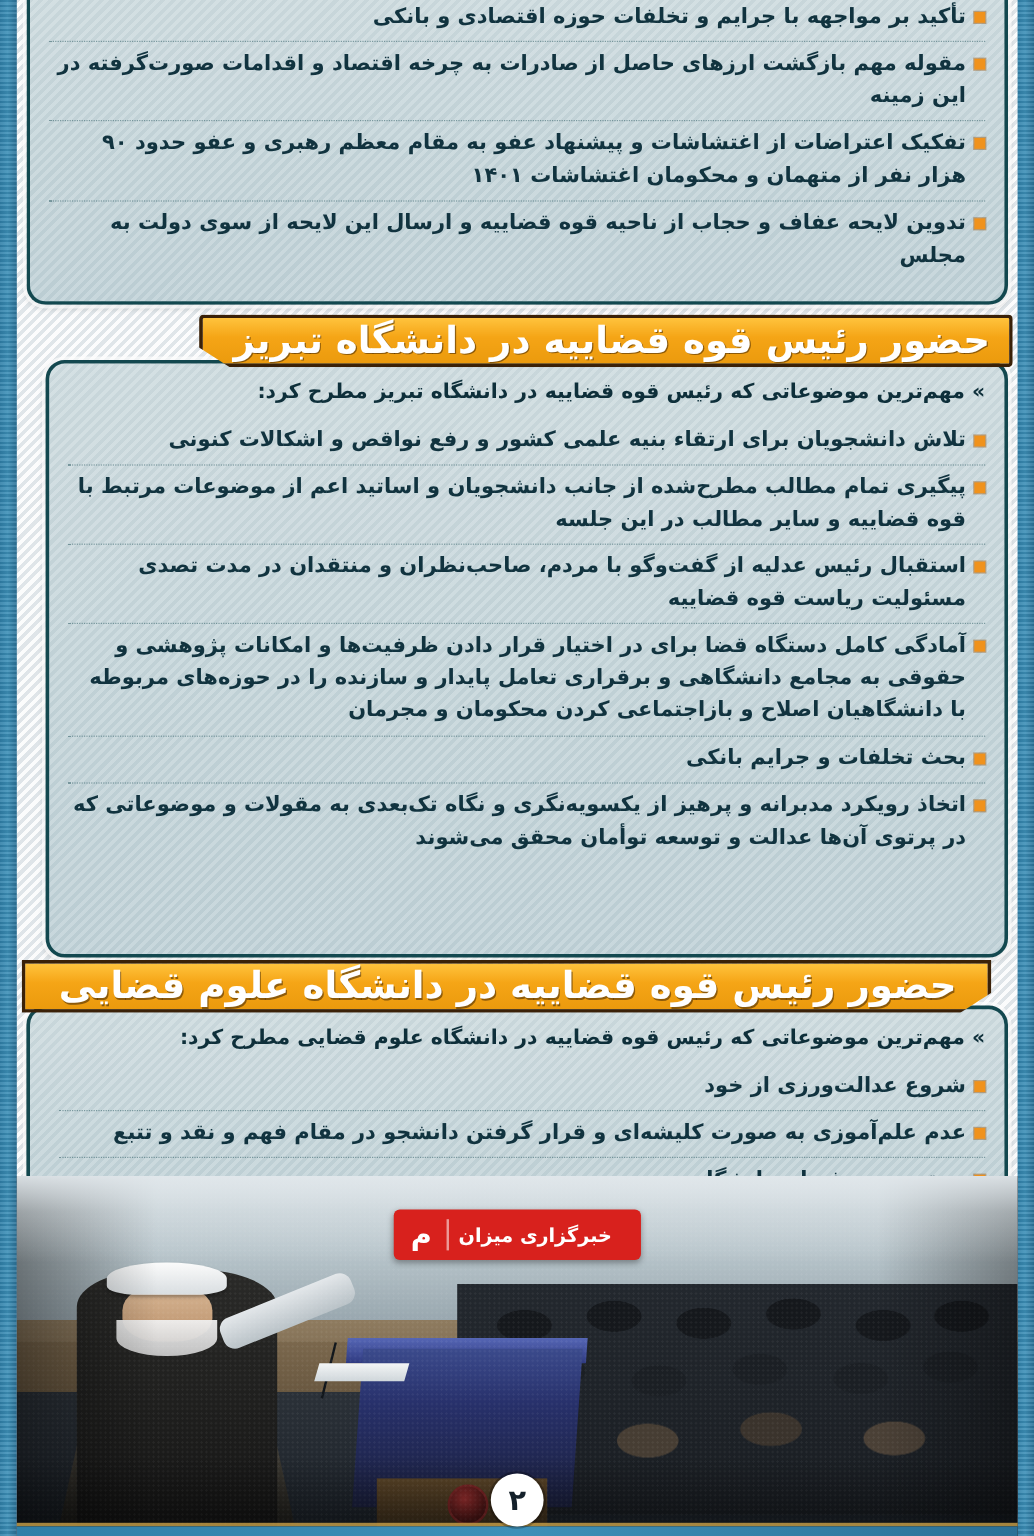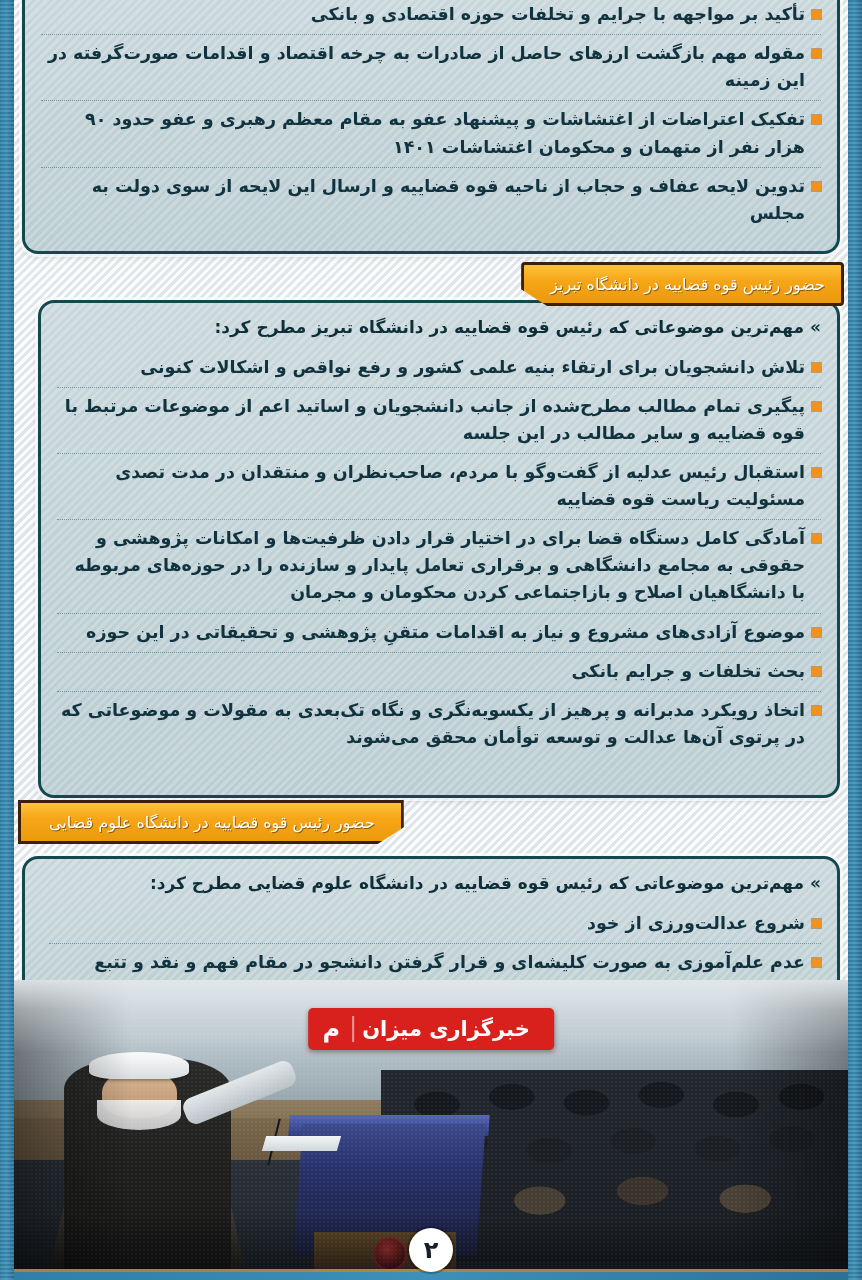--- a/index.html
+++ b/index.html
@@ -77,21 +77,21 @@
     padding:10px 16px 12px 16px;
   }
 
   
   #card-top{
     left:22px; right:22px; top:-14px; height:268px;
     border-top-left-radius:0; border-top-right-radius:0;
     border-top:none;
   }
   #card-tabriz{ left:38px; right:22px; top:300px; height:498px; }
-  #card-olum  { left:22px; right:22px; top:856px; height:200px;
+  #card-olum  { left:22px; right:22px; top:838px; height:200px;
                 border-bottom-left-radius:16px; border-bottom-right-radius:16px;padding-left:24px; }
 
   
   ul.items{ list-style:none; }
 
   li.item{
     position:relative;
     display:flex;
     align-items:flex-start;
     gap:7px;
@@ -127,22 +127,22 @@
 
   
   .banner{
     position:absolute;
     height:44px;
     display:flex;
     align-items:center;
     background:linear-gradient(180deg,#ffc33d 0%,#f5a516 42%,#eb9a0d 100%);
     border:3px solid #3a2108;
     color:#ffffff;
-    font-size:16px;
-    font-weight:400;
+    font-size:31px;
+    font-weight:700;
     letter-spacing:-.3px;
     white-space:nowrap;
     text-shadow:1px 1px 0 rgba(60,35,5,.55);
     z-index:6;
   }
   
   #banner-tabriz{
     right:18px; top:262px;
     padding:0 16px 0 26px;
     border-radius:4px 4px 4px 4px;
@@ -306,21 +306,21 @@
     height:42px;
     display:flex; align-items:center;
     background:#d8211d;
     border-radius:5px;
     padding:0 14px 0 10px;
     z-index:8;
     box-shadow:0 2px 5px rgba(0,0,0,.35);
   }
   .logo-text{
     color:#ffffff;
-    font-size:21px;
+    font-size:16px;
     font-weight:900;
     letter-spacing:-.4px;
     padding-right:10px;
   }
   .logo-sep{
     width:2px; height:26px; background:rgba(255,255,255,.55);
     margin:0 8px;
   }
   .logo-mark{
     width:26px;height:26px;
@@ -404,24 +404,20 @@
       <li class="item">
         <span class="bullet"></span>
         <span class="item-text">استقبال رئیس عدلیه از گفت‌وگو با مردم، صاحب‌نظران و منتقدان در مدت تصدی مسئولیت ریاست قوه قضاییه</span>
       </li>
       <li class="item">
         <span class="bullet"></span>
         <span class="item-text">آمادگی کامل دستگاه قضا برای در اختیار قرار دادن ظرفیت‌ها و امکانات پژوهشی و حقوقی به مجامع دانشگاهی و برقراری تعامل پایدار و سازنده را در حوزه‌های مربوطه با دانشگاهیان اصلاح و بازاجتماعی کردن محکومان و مجرمان</span>
       </li>
       <li class="item">
         <span class="bullet"></span>
-        <span class="item-text">موضوع آزادی‌های مشروع و نیاز به اقدامات متقنِ پژوهشی و تحقیقاتی در این حوزه</span>
-      </li>
-      <li class="item">
-        <span class="bullet"></span>
         <span class="item-text">بحث تخلفات و جرایم بانکی</span>
       </li>
       <li class="item">
         <span class="bullet"></span>
         <span class="item-text">اتخاذ رویکرد مدبرانه و پرهیز از یکسویه‌نگری و نگاه تک‌بعدی به مقولات و موضوعاتی که در پرتوی آن‌ها عدالت و توسعه توأمان محقق می‌شوند</span>
       </li>
     </ul>
   </div>
 
   <div class="banner" id="banner-olum">

